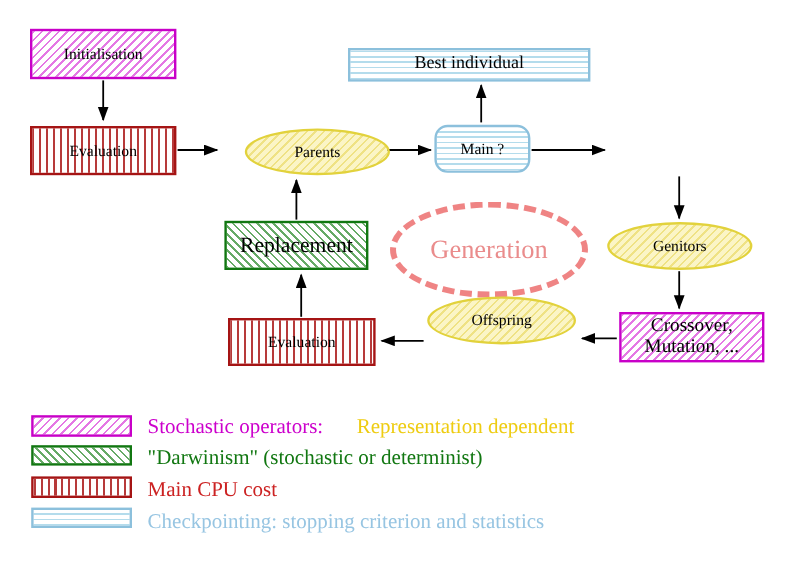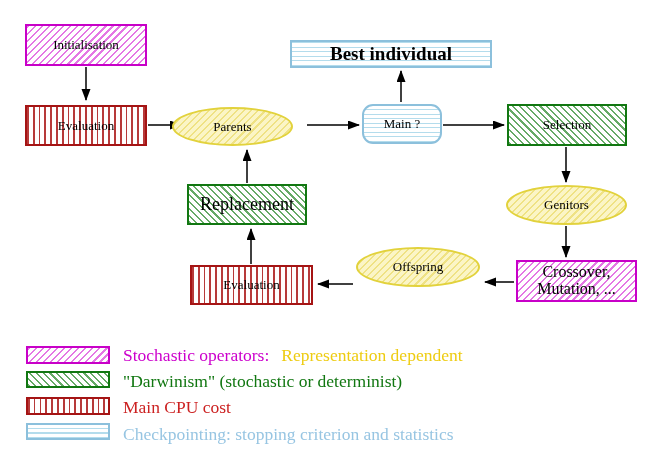--- a/index.html
+++ b/index.html
@@ -40,22 +40,22 @@
     background: repeating-linear-gradient(0deg, #b4dcec 0 1.3px, #ffffff 1.3px 4.5px);
   }
   .ellipse-yellow {
     border: 2px solid #e2d23c;
     border-radius: 50%;
     background: repeating-linear-gradient(135deg, #efe284 0 1.5px, #fbf5c6 1.5px 5px);
   }
   
   #n-init        { left: 25px;  top: 24px;  width: 122px; height: 42px; }
   #n-eval-top    { left: 25px;  top: 105px; width: 122px; height: 41px; }
-  #n-parents     { left: 172px; top: 107px; width: 121px; height: 39px; text-align: right; }
-  #n-best        { left: 290px; top: 40px;  width: 202px; height: 28px; font-size: 19px; font-weight: bold; }
+  #n-parents     { left: 204px; top: 107px; width: 121px; height: 39px; text-align: right; }
+  #n-best        { left: 290px; top: 40px;  width: 202px; height: 28px; font-size: 15px; }
   #n-stop        { left: 362px; top: 104px; width: 80px;  height: 40px; border-radius: 11px; }
   #n-selection   { left: 507px; top: 104px; width: 120px; height: 42px; }
   #n-replacement { left: 187px; top: 184px; width: 120px; height: 41px; font-size: 18px; }
   #n-generation  {
     left: 325px; top: 168px; width: 165px; height: 80px;
     border: 5px dashed #ef8484;
     border-radius: 50%;
     color: #ea8c8c;
     font-size: 22px;
     background: transparent;
@@ -68,21 +68,21 @@
   #arrows { position: absolute; left: 0; top: 0; width: 662px; height: 471px; pointer-events: none; }
   #arrows line { stroke: #000; stroke-width: 1.5; }
   
   .swatch { position: absolute; width: 84px; height: 18px; }
   #sw-1 { left: 26px; top: 346px; }
   #sw-2 { left: 26px; top: 371px; width: 84px; height: 17px; }
   #sw-3 { left: 26px; top: 397px; }
   #sw-4 { left: 26px; top: 423px; width: 84px; height: 17px; }
   .legend-text { position: absolute; left: 123px; font-size: 17.5px; white-space: nowrap; }
   #lt-1 { top: 345px; color: #cc00cc; }
-  #lt-1 .part2 { color: #eecc11; margin-left: 12px; }
+  #lt-1 .part2 { color: #eecc11; margin-left: 28px; }
   #lt-2 { top: 371px; color: #117711; }
   #lt-3 { top: 397px; color: #cc2222; }
   #lt-4 { top: 424px; color: #97c5e2; }
 </style>
 </head>
 <body>
 
 <div id="stage">
 
   <svg id="arrows">
@@ -117,28 +117,28 @@
   </div>
 
   <div id="n-best" class="node stripe-cyan">
     <span>Best individual</span>
   </div>
 
   <div id="n-stop" class="node stripe-cyan">
     <span>Main ?</span>
   </div>
 
-  <div id="n-selection" class="node hatch-green">
-    <span>Selection</span>
-  </div>
 
   <div id="n-replacement" class="node hatch-green">
     <span>Replacement</span>
   </div>
 
+  <div id="n-generation" class="node">
+    <span>Generation</span>
+  </div>
 
   <div id="n-genitors" class="node ellipse-yellow">
     <span>Genitors</span>
   </div>
 
   <div id="n-eval-bot" class="node stripe-red">
     <span>Evaluation</span>
   </div>
 
   <div id="n-offspring" class="node ellipse-yellow">

